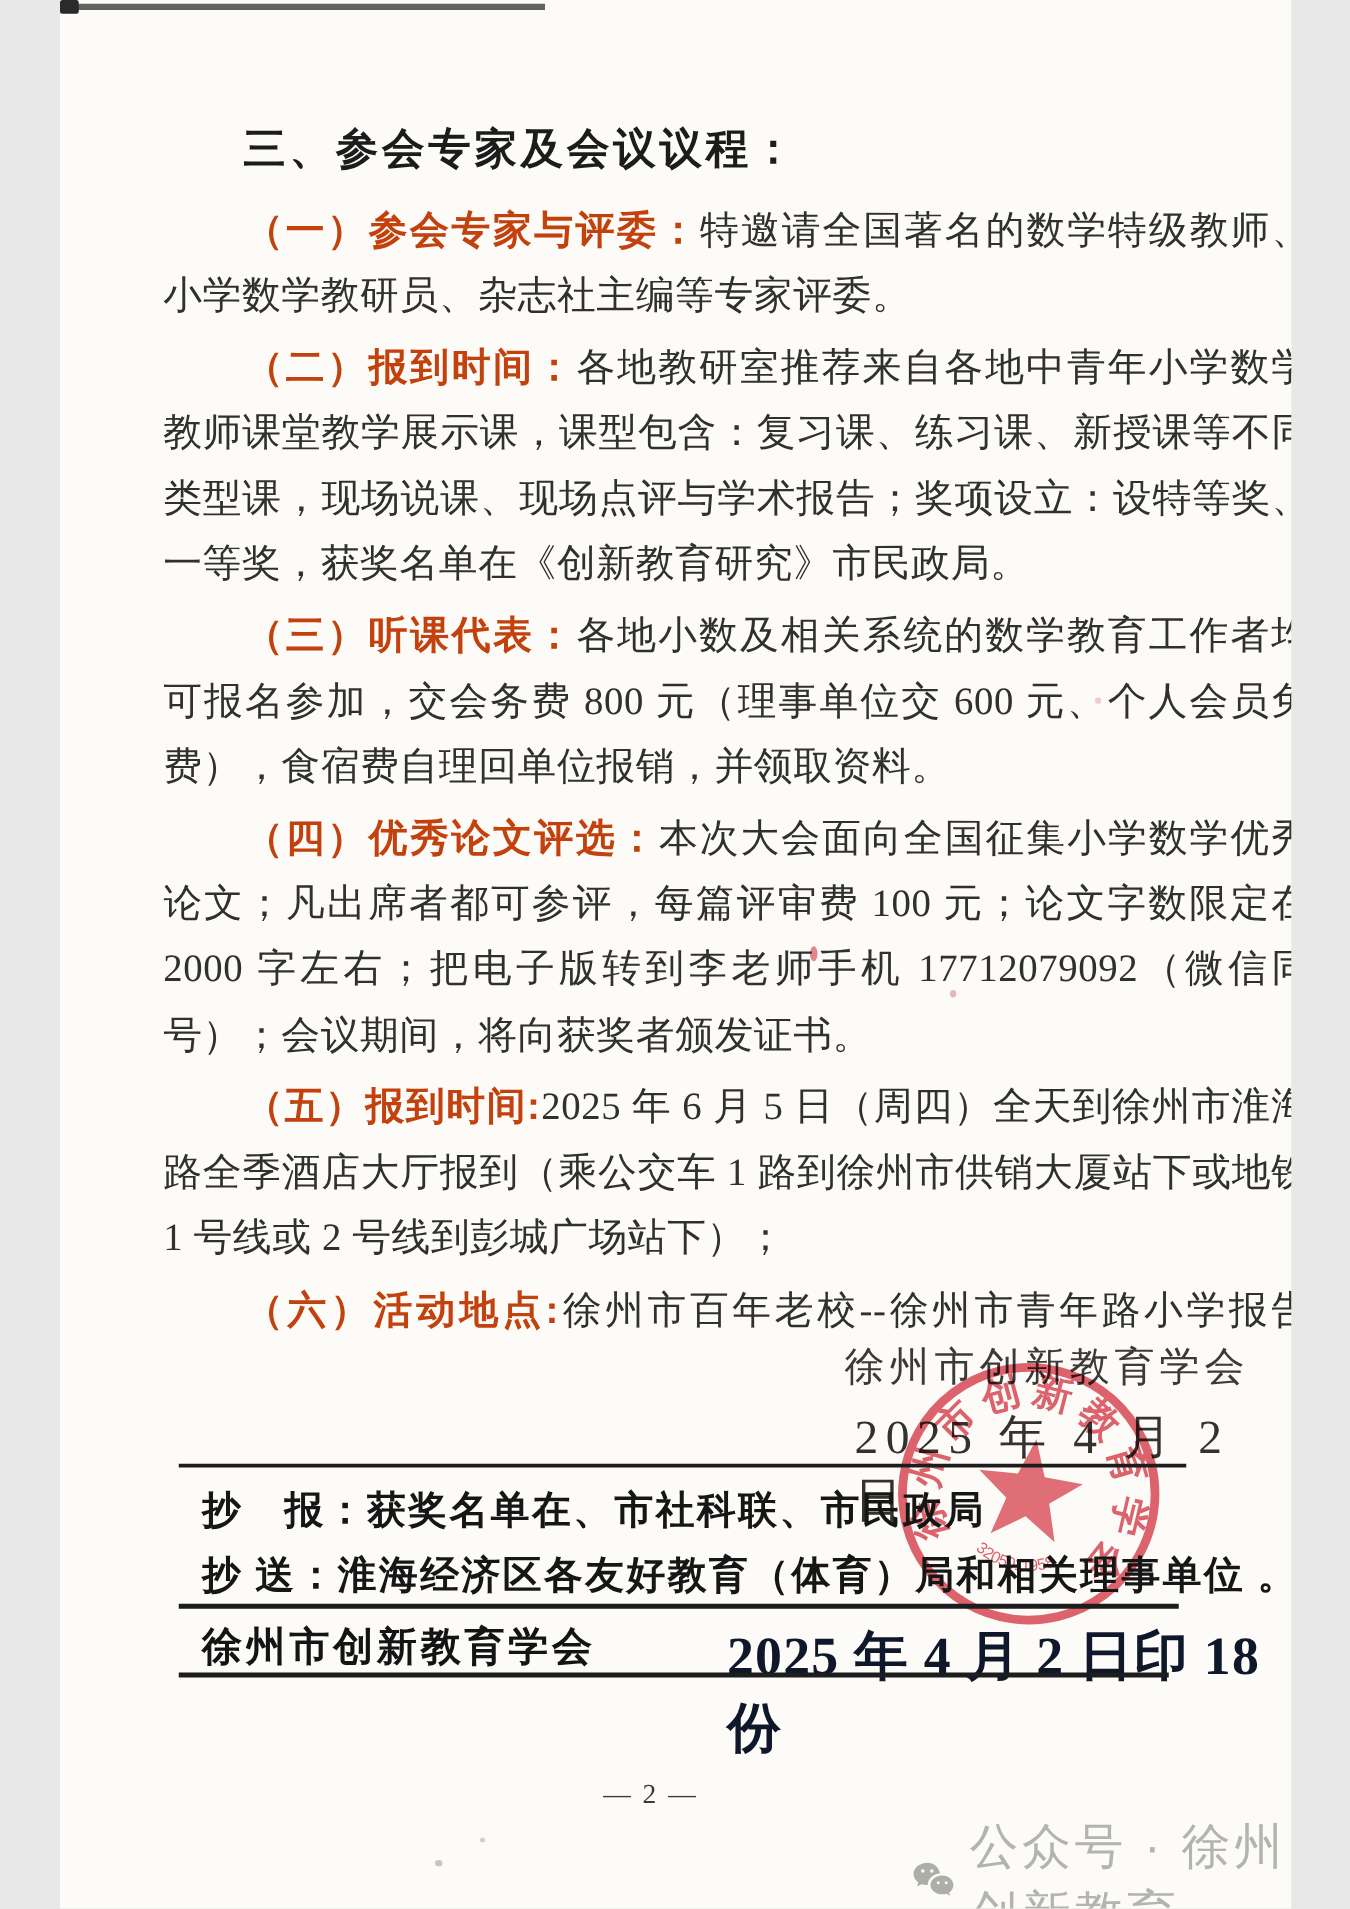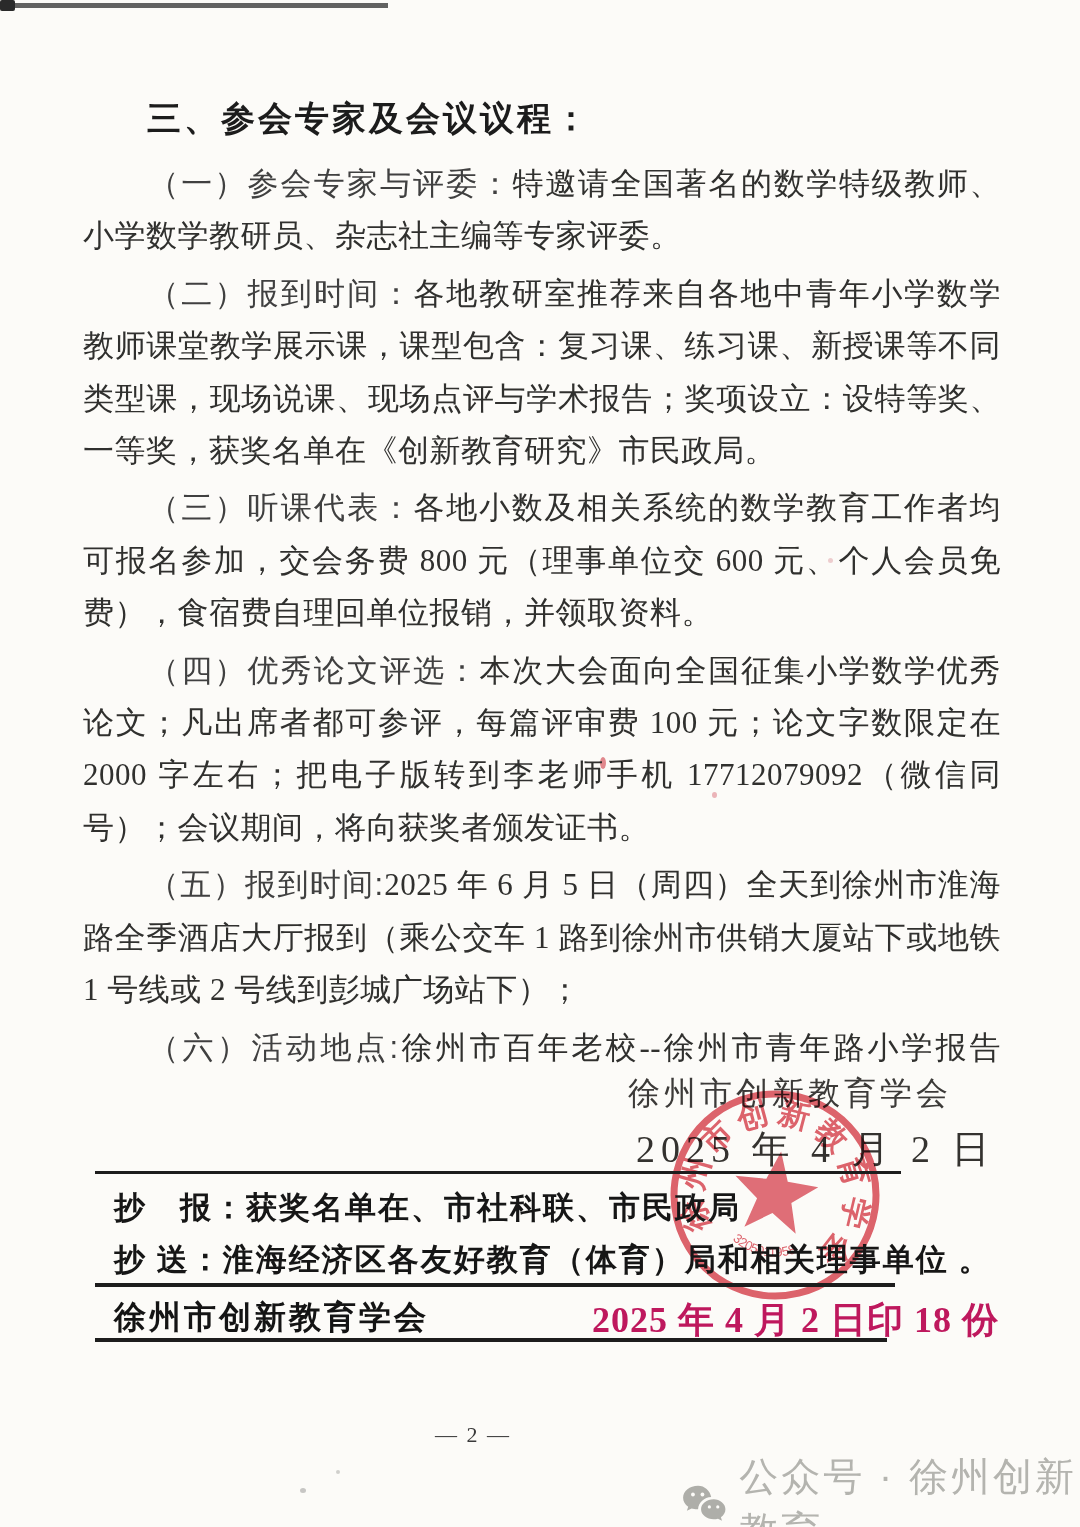--- a/index.html
+++ b/index.html
@@ -1,18 +1,18 @@
 <!DOCTYPE html>
 <html><head>
 <meta charset="utf-8">
 <style>
   html,body { margin:0; padding:0; background:#e8e8e8; }
   .page {
     position:relative;
-    width:1080px; height:1527px;
+    width:985px; height:1527px;
     margin:0 auto;
     background:#fcfbf8;
     overflow:hidden;
     font-family:"Liberation Serif","DejaVu Serif",serif;
     color:#2e2c2a;
   }
   
   .top-edge   { position:absolute; left:0; top:3px; width:388px; height:5px; background:#474747; opacity:.85; }
   .corner-speck { position:absolute; left:0; top:0; width:15px; height:11px; background:#2a2a2a; border-radius:2px; }
   .speck { position:absolute; border-radius:50%; }
@@ -32,21 +32,21 @@
     font-weight:700; font-size:34px; letter-spacing:3px;
     color:#1c1c1c; margin:0 0 16px 64px;
   }
   .para {
     font-size:31px; line-height:52.4px; letter-spacing:.5px;
     text-align:justify; text-indent:65px;
     margin:0 0 5px 0; color:#30302e;
   }
   .para .lead {
     font-family:"Liberation Sans","DejaVu Sans",sans-serif;
-    font-weight:400; color:#404040; letter-spacing:1px;
+    font-weight:700; color:#c2410c; letter-spacing:1px;
   }
 
   
   .sig-org  { position:absolute; left:628px; top:1072px; font-size:32px; letter-spacing:4px; color:#3c3a38; }
   .sig-date { position:absolute; left:636px; top:1124px; font-size:38px; letter-spacing:6px; color:#34322f; }
 
   
   .rule { position:absolute; left:95px; background:#1d1d1d; }
   .rule.r1 { top:1171px; width:806px; height:3px; }
   .rule.r2 { top:1283px; width:800px; height:4px; }
@@ -54,21 +54,21 @@
 
   
   .cc-row {
     position:absolute; left:114px;
     font-weight:700; font-size:31px; letter-spacing:2px; color:#161616;
     white-space:nowrap;
   }
   .cc-row.r1 { top:1187px; }
   .cc-row.r2 { top:1239px; }
   .colophon-org   { position:absolute; left:114px; top:1296px; font-weight:700; font-size:32px; letter-spacing:3px; color:#141414; }
-  .colophon-print { position:absolute; left:592px; top:1296px; font-weight:700; font-size:36px; letter-spacing:1px; color:#be185d; }
+  .colophon-print { position:absolute; left:534px; top:1296px; font-weight:700; font-size:43px; letter-spacing:1px; color:#0f172a; }
 
   
   .seal {
     position:absolute; left:655px; top:1075px; width:240px; height:240px;
     transform:rotate(8deg);
     opacity:.82; mix-blend-mode:multiply;
   }
   .seal-ring { fill:none; stroke:#d8414e; stroke-width:7; }
   .seal-star { fill:#d8414e; opacity:.92; }
   .seal-text { font-family:"Liberation Sans","DejaVu Sans",sans-serif; font-weight:700; font-size:31px; fill:#d8414e; letter-spacing:2px; }

